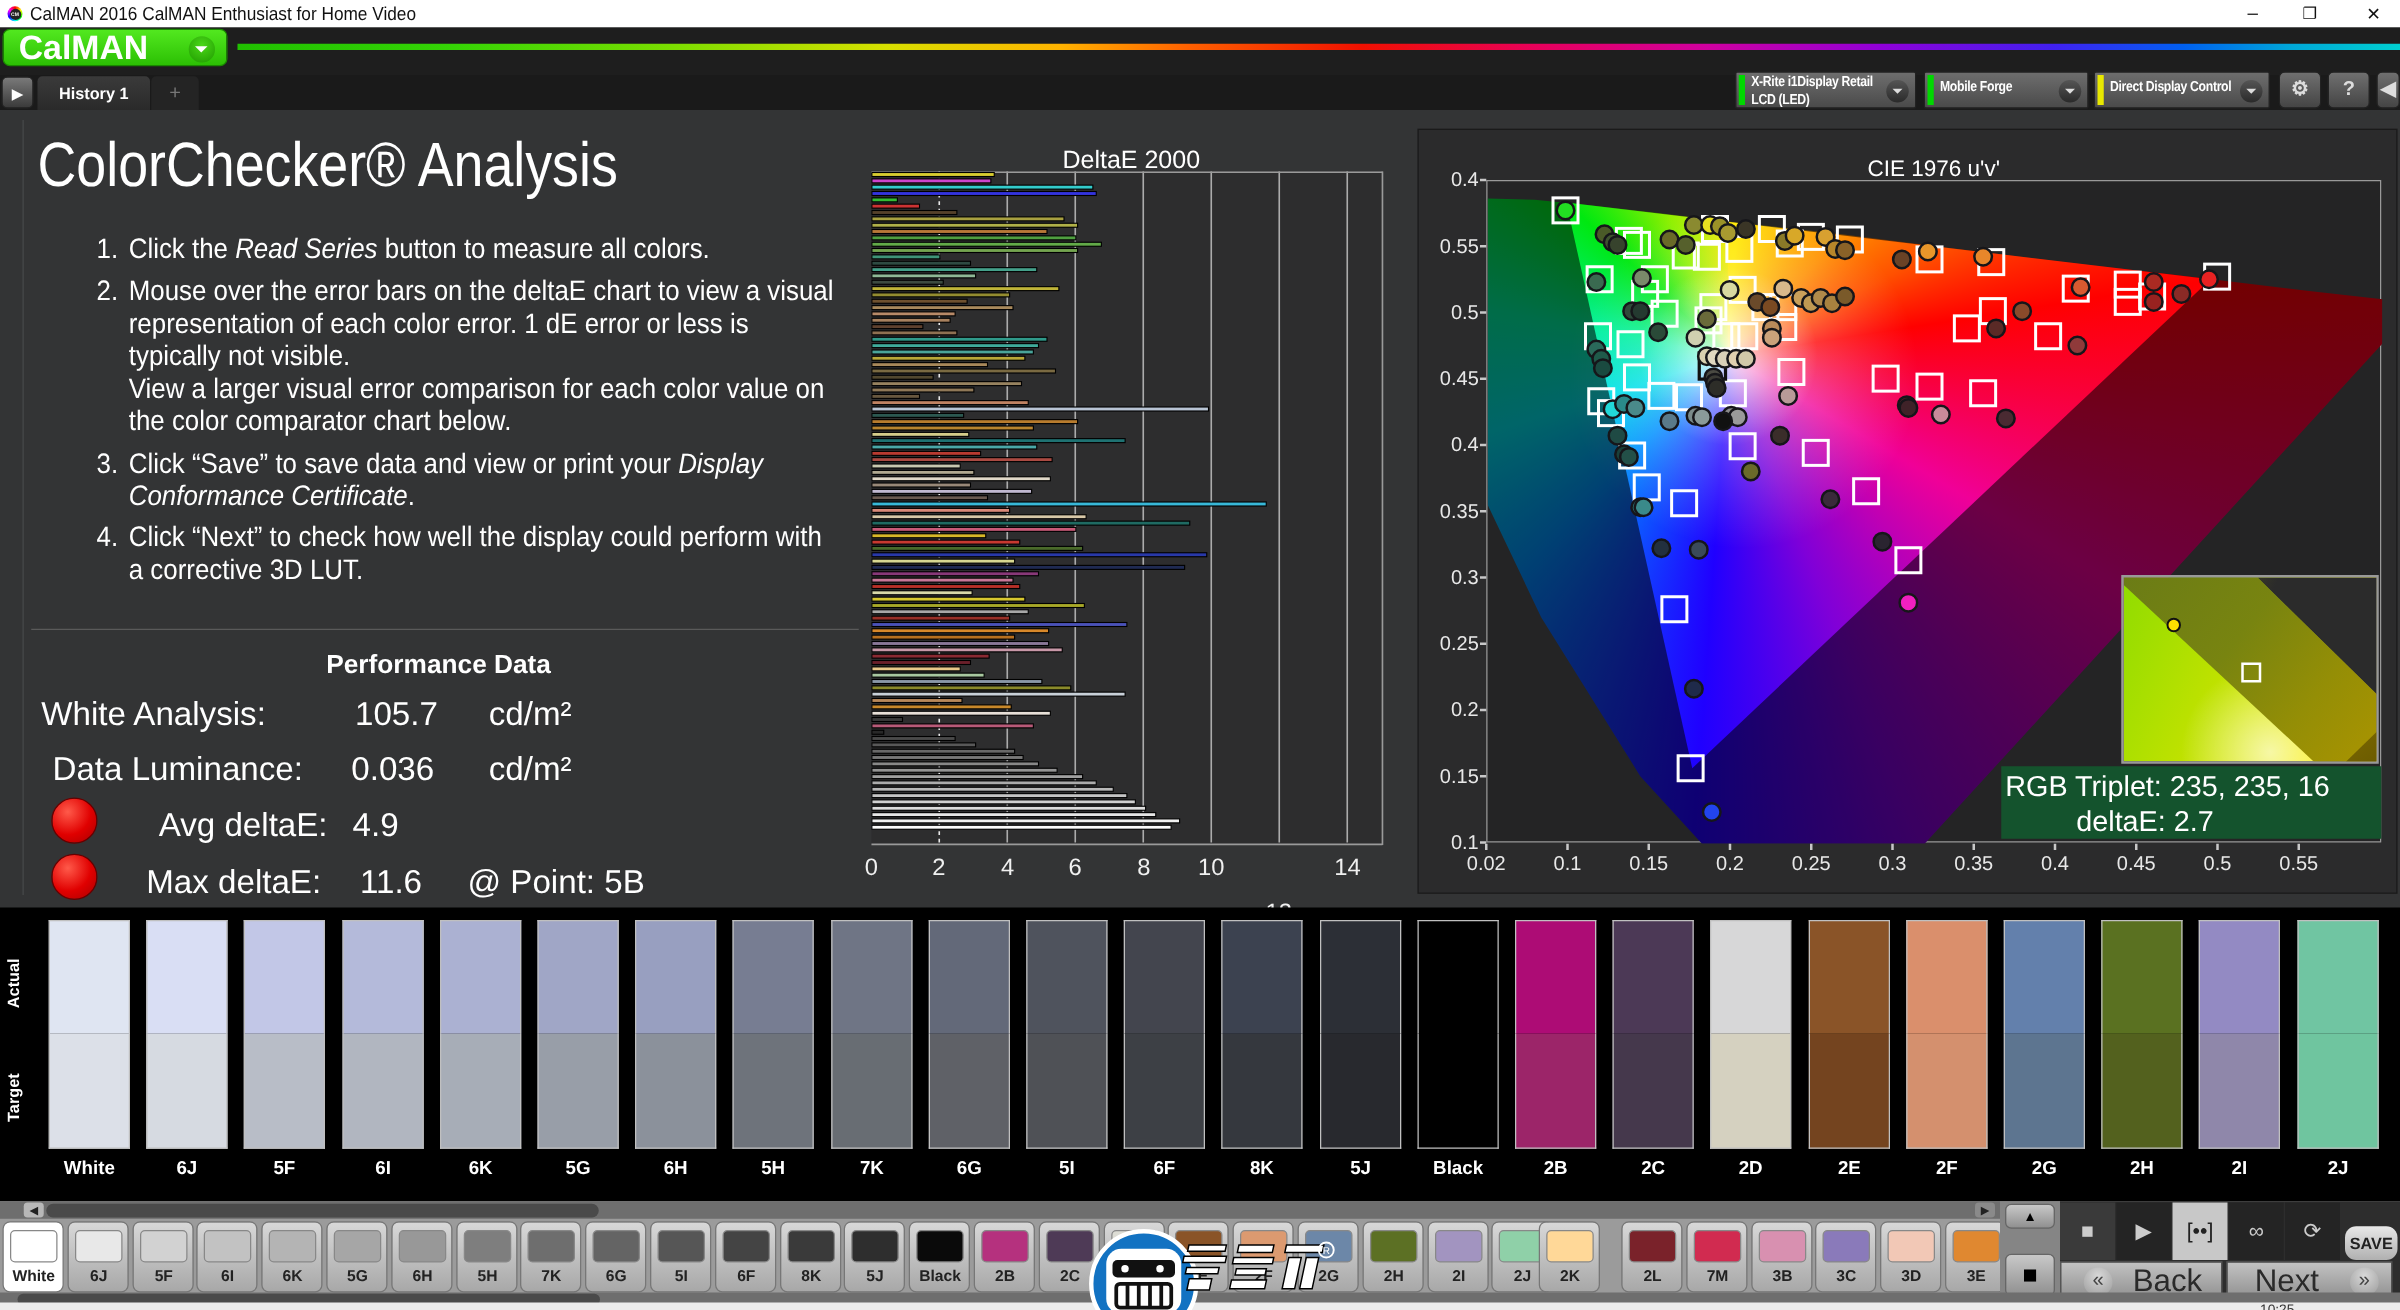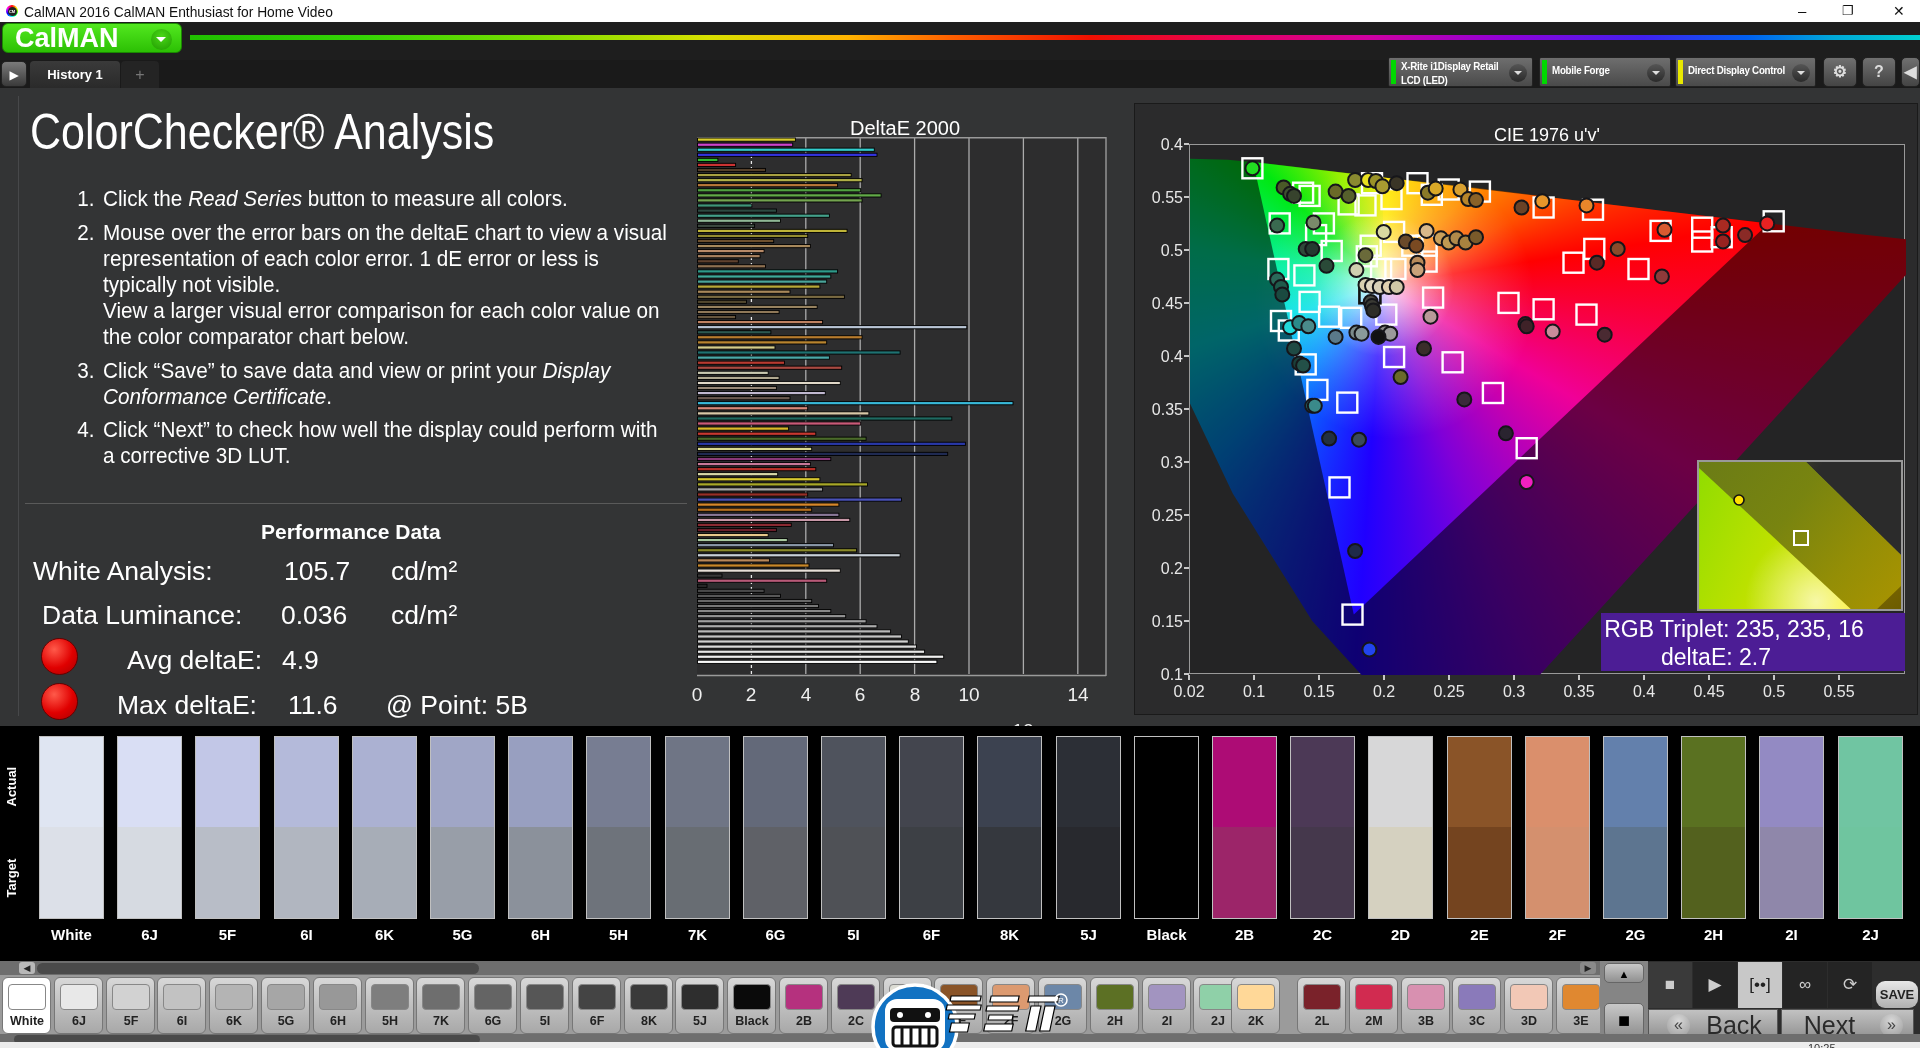--- a/index.html
+++ b/index.html
@@ -60,21 +60,21 @@
 .cielabx { position:absolute; color:#e8e8e8; font-size:16px; text-align:center; }
 #inset { position:absolute; left:1697px; top:460px; width:206px; height:151px; border:2px solid #999;
   background:radial-gradient(circle 95px at 58% 95%, rgba(255,255,255,0.65), rgba(255,255,255,0) 75%),linear-gradient(115deg,#90dc00 0%,#c2e200 45%,#f8ee00 78%,#ffe400 100%); overflow:hidden; }
 #insetband { position:absolute; left:0; top:0; width:206px; height:151px;
   background:linear-gradient(128deg,#6b7c16 0%,#788410 40%,#948e06 70%,#ab9400 100%);
   clip-path:polygon(0px 6px, 0px 0px, 107px 0px, 206px 97px, 206px 151px, 156px 151px); }
 #insetdark { position:absolute; left:0; top:0; width:206px; height:151px;
   background:linear-gradient(115deg,#7c7c10 0%,#2b2b2b 45%); clip-path:polygon(107px 0px, 206px 97px, 206px 0px); }
 #insetgold { position:absolute; left:0; top:0; width:206px; height:151px;
   background:linear-gradient(to bottom right,#b89a00 20%,#6a5a00); clip-path:polygon(174px 151px, 206px 120px, 206px 151px); }
-#rgbbox { position:absolute; left:1601px; top:613px; width:304px; height:58px; background:#4c1d95; }
+#rgbbox { position:absolute; left:1601px; top:613px; width:304px; height:58px; background:#14532d; }
 #rgbl1 { position:absolute; left:-12px; top:3px; width:290px; text-align:center; color:#fff; font-size:23px; }
 #rgbl2 { position:absolute; left:0px; top:31px; width:230px; text-align:center; color:#fff; font-size:23px; }
 #swpanel { position:absolute; left:0; top:726px; width:1920px; height:235px; background:#000; }
 .swcol { position:absolute; top:10px; width:65px; height:205px; }
 .swa { position:absolute; left:0; top:0; width:65px; height:91px; border:1px solid #c0c0c0; border-bottom:none; }
 .swt { position:absolute; left:0; top:91px; width:65px; height:92px; border:1px solid #c0c0c0; border-top:none; }
 .swl { position:absolute; left:-10px; top:190px; width:85px; text-align:center; color:#fff; font-size:15px; font-weight:bold; }
 .vlab { position:absolute; color:#fff; font-size:13px; font-weight:bold; transform:rotate(-90deg); transform-origin:center; }
 #toolbar { position:absolute; left:0; top:961px; width:1920px; height:83px; background:#9b9b9b; }
 #scrolltop { position:absolute; left:0; top:0; width:1920px; height:14px; background:#6e6e6e; }
@@ -153,21 +153,21 @@
 <div class="perf" style="left:391px; top:556px">cd/m²</div>
 <div class="perf" style="left:42px; top:600px">Data Luminance:</div>
 <div class="perf" style="left:281px; top:600px">0.036</div>
 <div class="perf" style="left:391px; top:600px">cd/m²</div>
 <div class="reddot" style="left:41px; top:638px"></div>
 <div class="perf" style="left:127px; top:645px">Avg deltaE:</div>
 <div class="perf" style="left:282px; top:645px">4.9</div>
 <div class="reddot" style="left:41px; top:683px"></div>
 <div class="perf" style="left:117px; top:690px">Max deltaE:</div>
 <div class="perf" style="left:288px; top:690px">11.6</div>
-<div class="perf" style="left:386px; top:690px">@ Point: 5B</div>
+<div class="perf" style="left:374px; top:690px">@ Point: 5B</div>
 
 <div id="depanel">
     <div id="detitle">DeltaE 2000</div>
   </div>
 <svg class="abs" style="left:697px; top:137px" width="410" height="540" viewBox="0 0 410 540">
 <rect x="0" y="0" width="409" height="539" fill="#2d2d2e"></rect>
 <line x1="54.4" y1="0" x2="54.4" y2="537" stroke="#e8e8e8" stroke-width="1.3" stroke-dasharray="3,3"></line>
     <line x1="108.8" y1="0" x2="108.8" y2="537" stroke="#ababab" stroke-width="1.3"></line>
     <line x1="163.2" y1="0" x2="163.2" y2="537" stroke="#ababab" stroke-width="1.3"></line>
     <line x1="217.6" y1="0" x2="217.6" y2="537" stroke="#ababab" stroke-width="1.3"></line>
@@ -728,21 +728,21 @@
     <div class="tbbtn" style="left:1231px">
       <div class="tbsw" style="background:#ffd898"></div>
       <div class="tblab">2K</div>
     </div>
     <div class="tbbtn" style="left:1297px">
       <div class="tbsw" style="background:#7a222a"></div>
       <div class="tblab">2L</div>
     </div>
     <div class="tbbtn" style="left:1349px">
       <div class="tbsw" style="background:#d12b50"></div>
-      <div class="tblab">2M</div>
+      <div class="tblab">7M</div>
     </div>
     <div class="tbbtn" style="left:1401px">
       <div class="tbsw" style="background:#d890b0"></div>
       <div class="tblab">3B</div>
     </div>
     <div class="tbbtn" style="left:1452px">
       <div class="tbsw" style="background:#8a7aba"></div>
       <div class="tblab">3C</div>
     </div>
     <div class="tbbtn" style="left:1504px">

